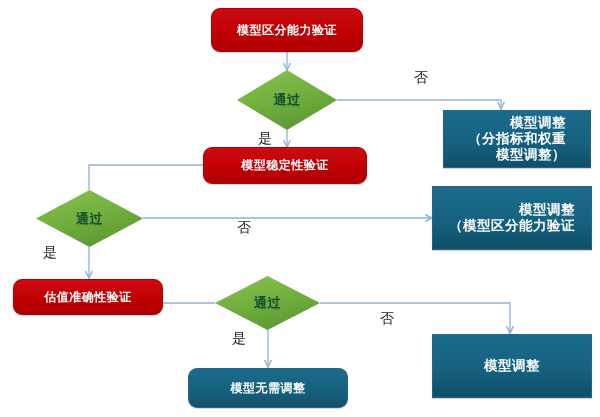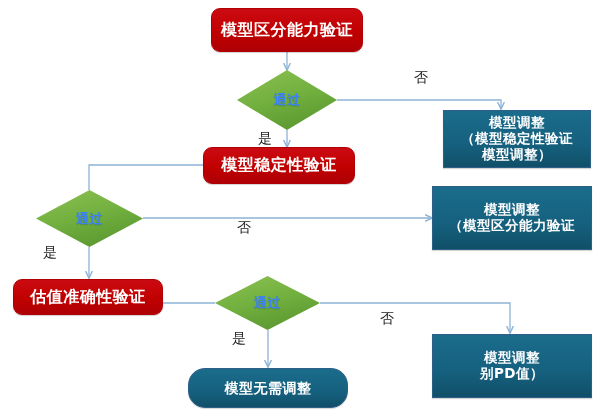--- a/index.html
+++ b/index.html
@@ -38,21 +38,21 @@
     font-weight: bold;
     line-height: 1.18;
     letter-spacing: 0.5px;
   }
 
   
   .red-box {
     background: linear-gradient(180deg, #cb0b12 0%, #c00000 55%, #ae0005 100%);
     border-radius: 9px;
     border: 1px solid #b10005;
-    font-size: 16px;
+    font-size: 12px;
     box-shadow: 0 1px 1px rgba(0,0,0,0.18);
   }
 
   
   .diamond-wrap {
     position: absolute;
   }
   .diamond-wrap svg {
     position: absolute;
     left: 0;
@@ -61,48 +61,49 @@
   }
   .diamond-label {
     position: absolute;
     left: 0;
     top: 0;
     width: 100%;
     height: 100%;
     display: flex;
     align-items: center;
     justify-content: center;
-    color: #3b82f6;
+    color: #14532d;
     font-weight: bold;
     font-size: 13px;
     letter-spacing: 0.5px;
     text-shadow: 0 1px 1px rgba(0,0,0,0.15);
   }
 
   
   .blue-box {
     background: linear-gradient(180deg, #1b6c8c 0%, #15607e 60%, #114f68 100%);
     border: 1px solid #2e5f86;
     font-size: 13.5px;
     padding: 0 6px;
     box-shadow: 0 1px 1px rgba(0,0,0,0.16);
+    text-align: right;
   }
   .blue-box .lines {
     display: block;
   }
   .blue-box .lines span {
     display: block;
   }
 
   
   .teal-box {
     background: linear-gradient(180deg, #1b6c8c 0%, #15607e 60%, #114f68 100%);
-    border-radius: 17px;
+    border-radius: 9px;
     border: 1px solid #2e5f86;
-    font-size: 14px;
+    font-size: 12px;
     box-shadow: 0 1px 1px rgba(0,0,0,0.16);
   }
 
   
   .edge-label {
     position: absolute;
     color: #1a1a1a;
     font-size: 14px;
     font-weight: normal;
     line-height: 1;
@@ -156,26 +157,26 @@
         </linearGradient>
       </defs>
       <polygon points="50,0 100,30 50,60 0,30" fill="url(#g1)"></polygon>
     </svg>
     <div class="diamond-label">通过</div>
   </div>
 
   <div class="node blue-box" style="left:443px; top:110px; width:148px; height:58px;">
     <span class="lines">
       <span>模型调整</span>
-      <span>（模型稳定性验证</span>
+      <span>（分指标和权重</span>
       <span>模型调整）</span>
     </span>
   </div>
 
-  <div class="node red-box" style="left:203px; top:147px; width:152px; height:37px;">
+  <div class="node red-box" style="left:203px; top:147px; width:164px; height:37px;">
     <span>模型稳定性验证</span>
   </div>
 
   <div class="diamond-wrap" style="left:36px; top:190px; width:107px; height:57px;">
     <svg width="107" height="57" viewBox="0 0 107 57">
       <defs>
         <linearGradient id="g2" x1="0" y1="0" x2="0.45" y2="1">
           <stop offset="0%" stop-color="#8CC152"></stop>
           <stop offset="55%" stop-color="#72B03F"></stop>
           <stop offset="100%" stop-color="#5E9B32"></stop>
@@ -207,21 +208,20 @@
         </linearGradient>
       </defs>
       <polygon points="52.5,0 105,27 52.5,54 0,27" fill="url(#g3)"></polygon>
     </svg>
     <div class="diamond-label">通过</div>
   </div>
 
   <div class="node blue-box" style="left:432px; top:334px; width:160px; height:64px;">
     <span class="lines">
       <span>模型调整</span>
-      <span>别PD值）</span>
     </span>
   </div>
 
   <div class="node teal-box" style="left:188px; top:368px; width:160px; height:40px;">
     <span>模型无需调整</span>
   </div>
 
   <div class="edge-label" style="left:414px; top:70px;">否</div>
   <div class="edge-label" style="left:258px; top:131px;">是</div>
   <div class="edge-label" style="left:237px; top:220px;">否</div>

